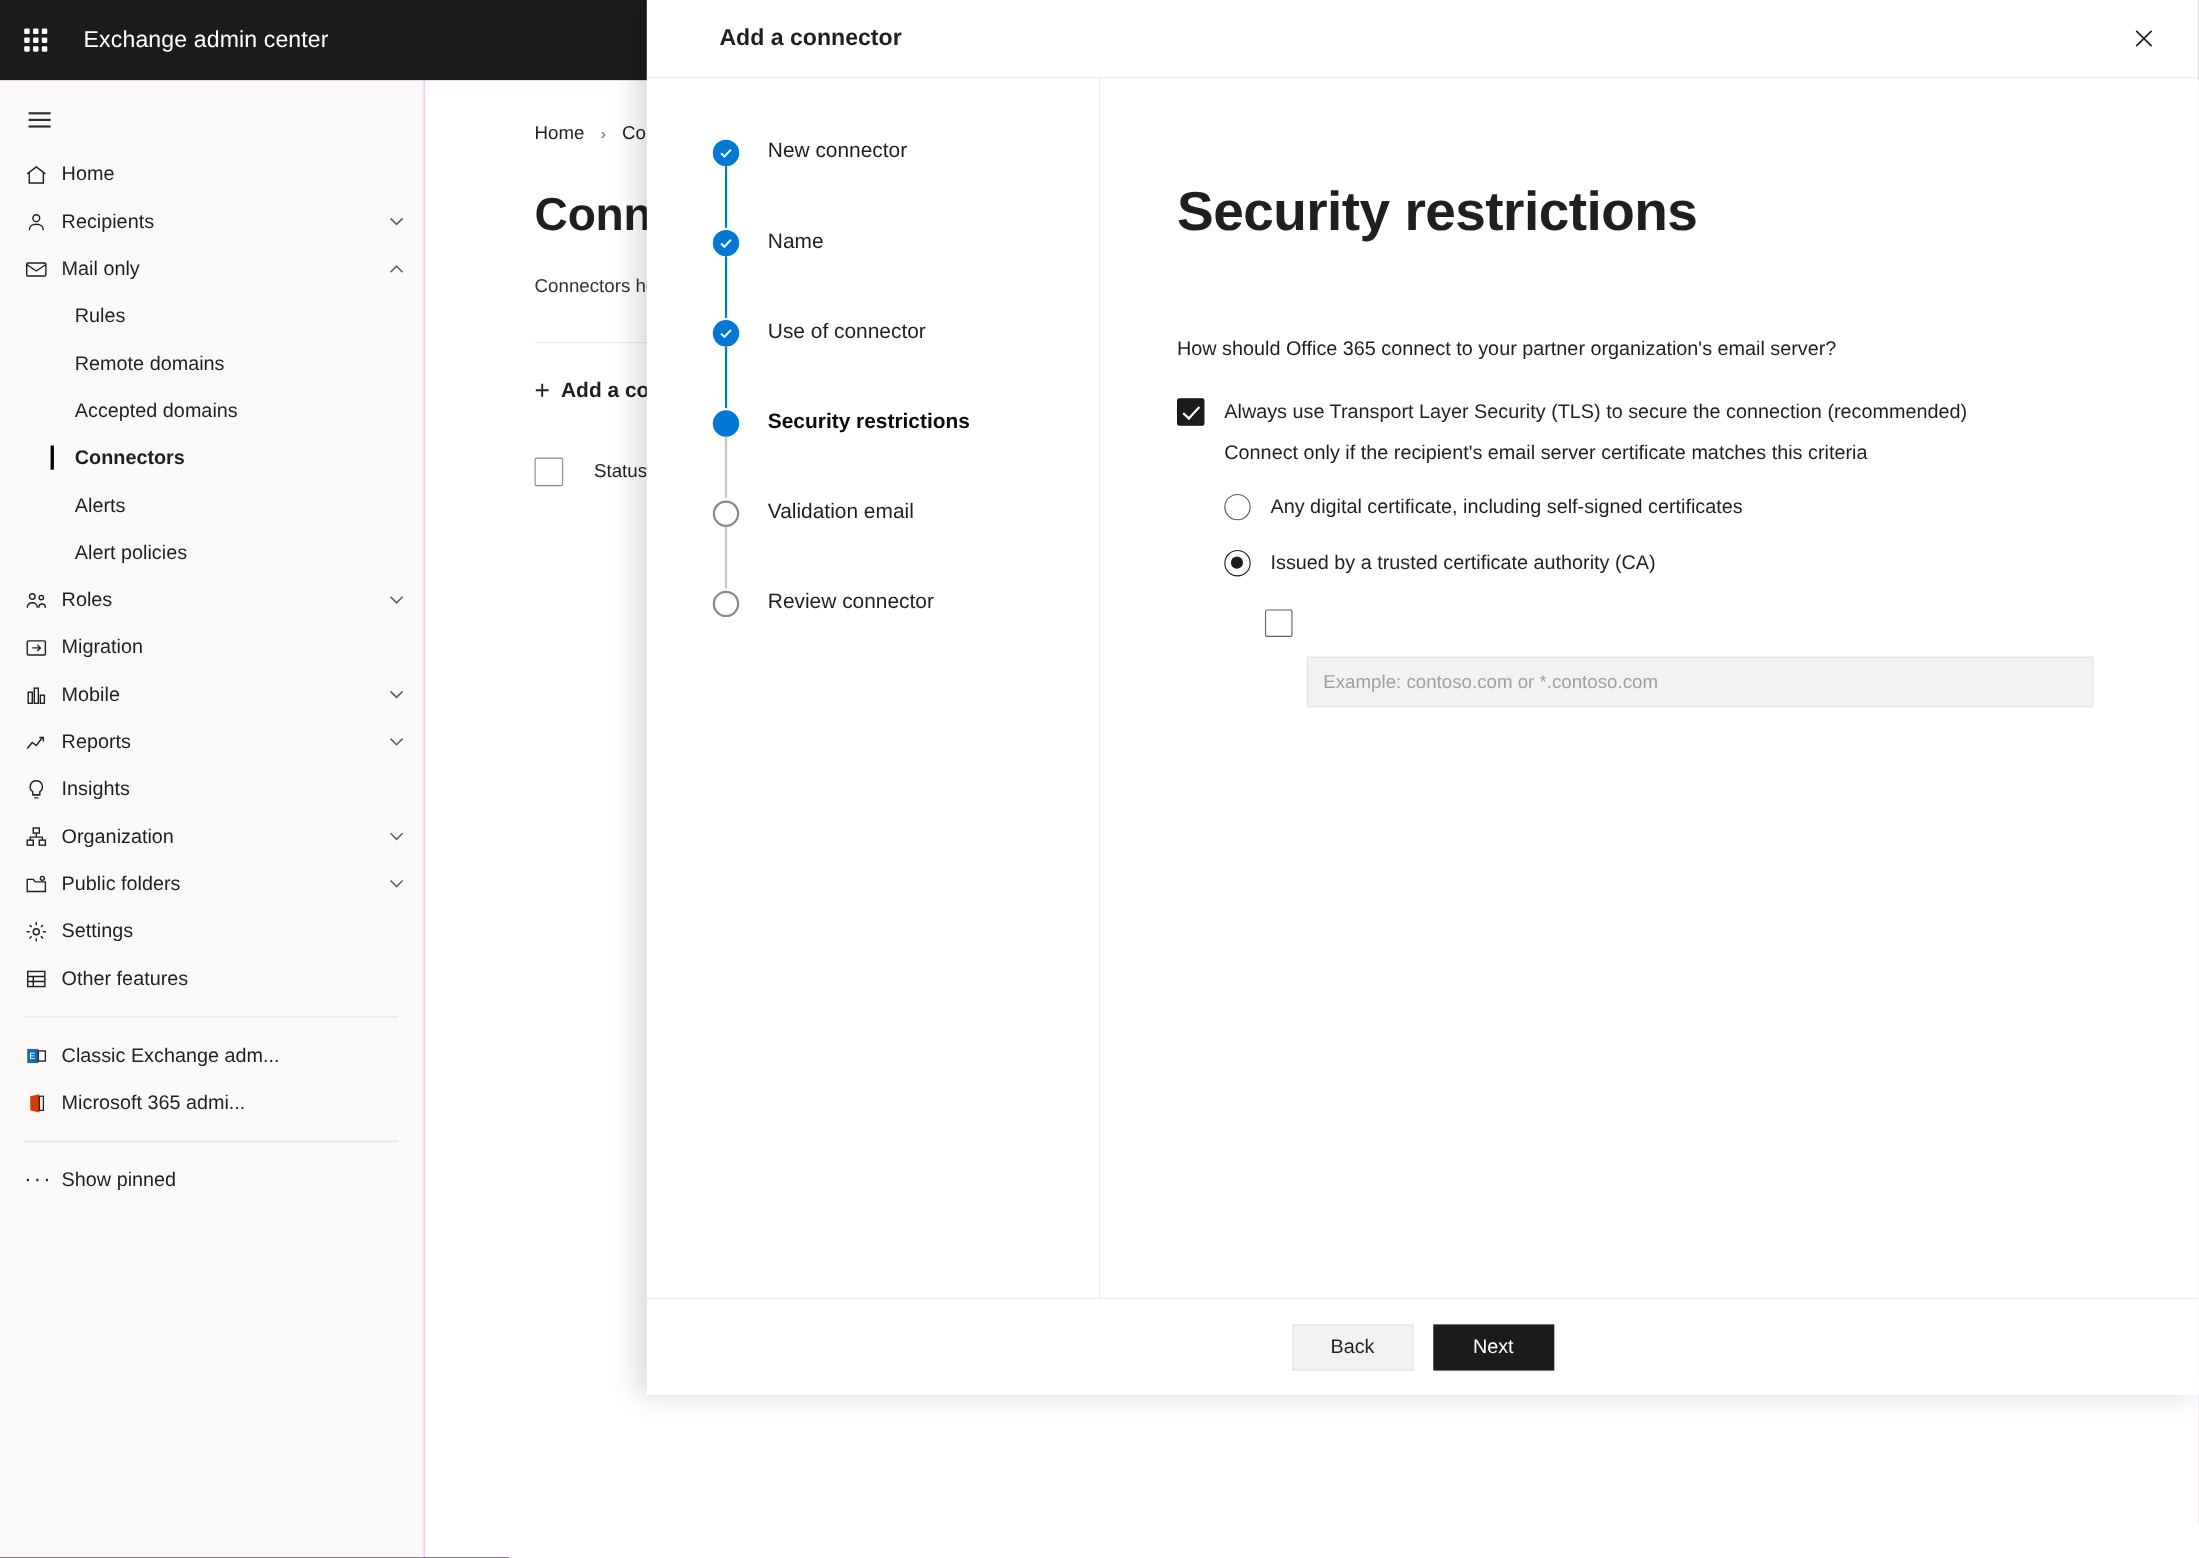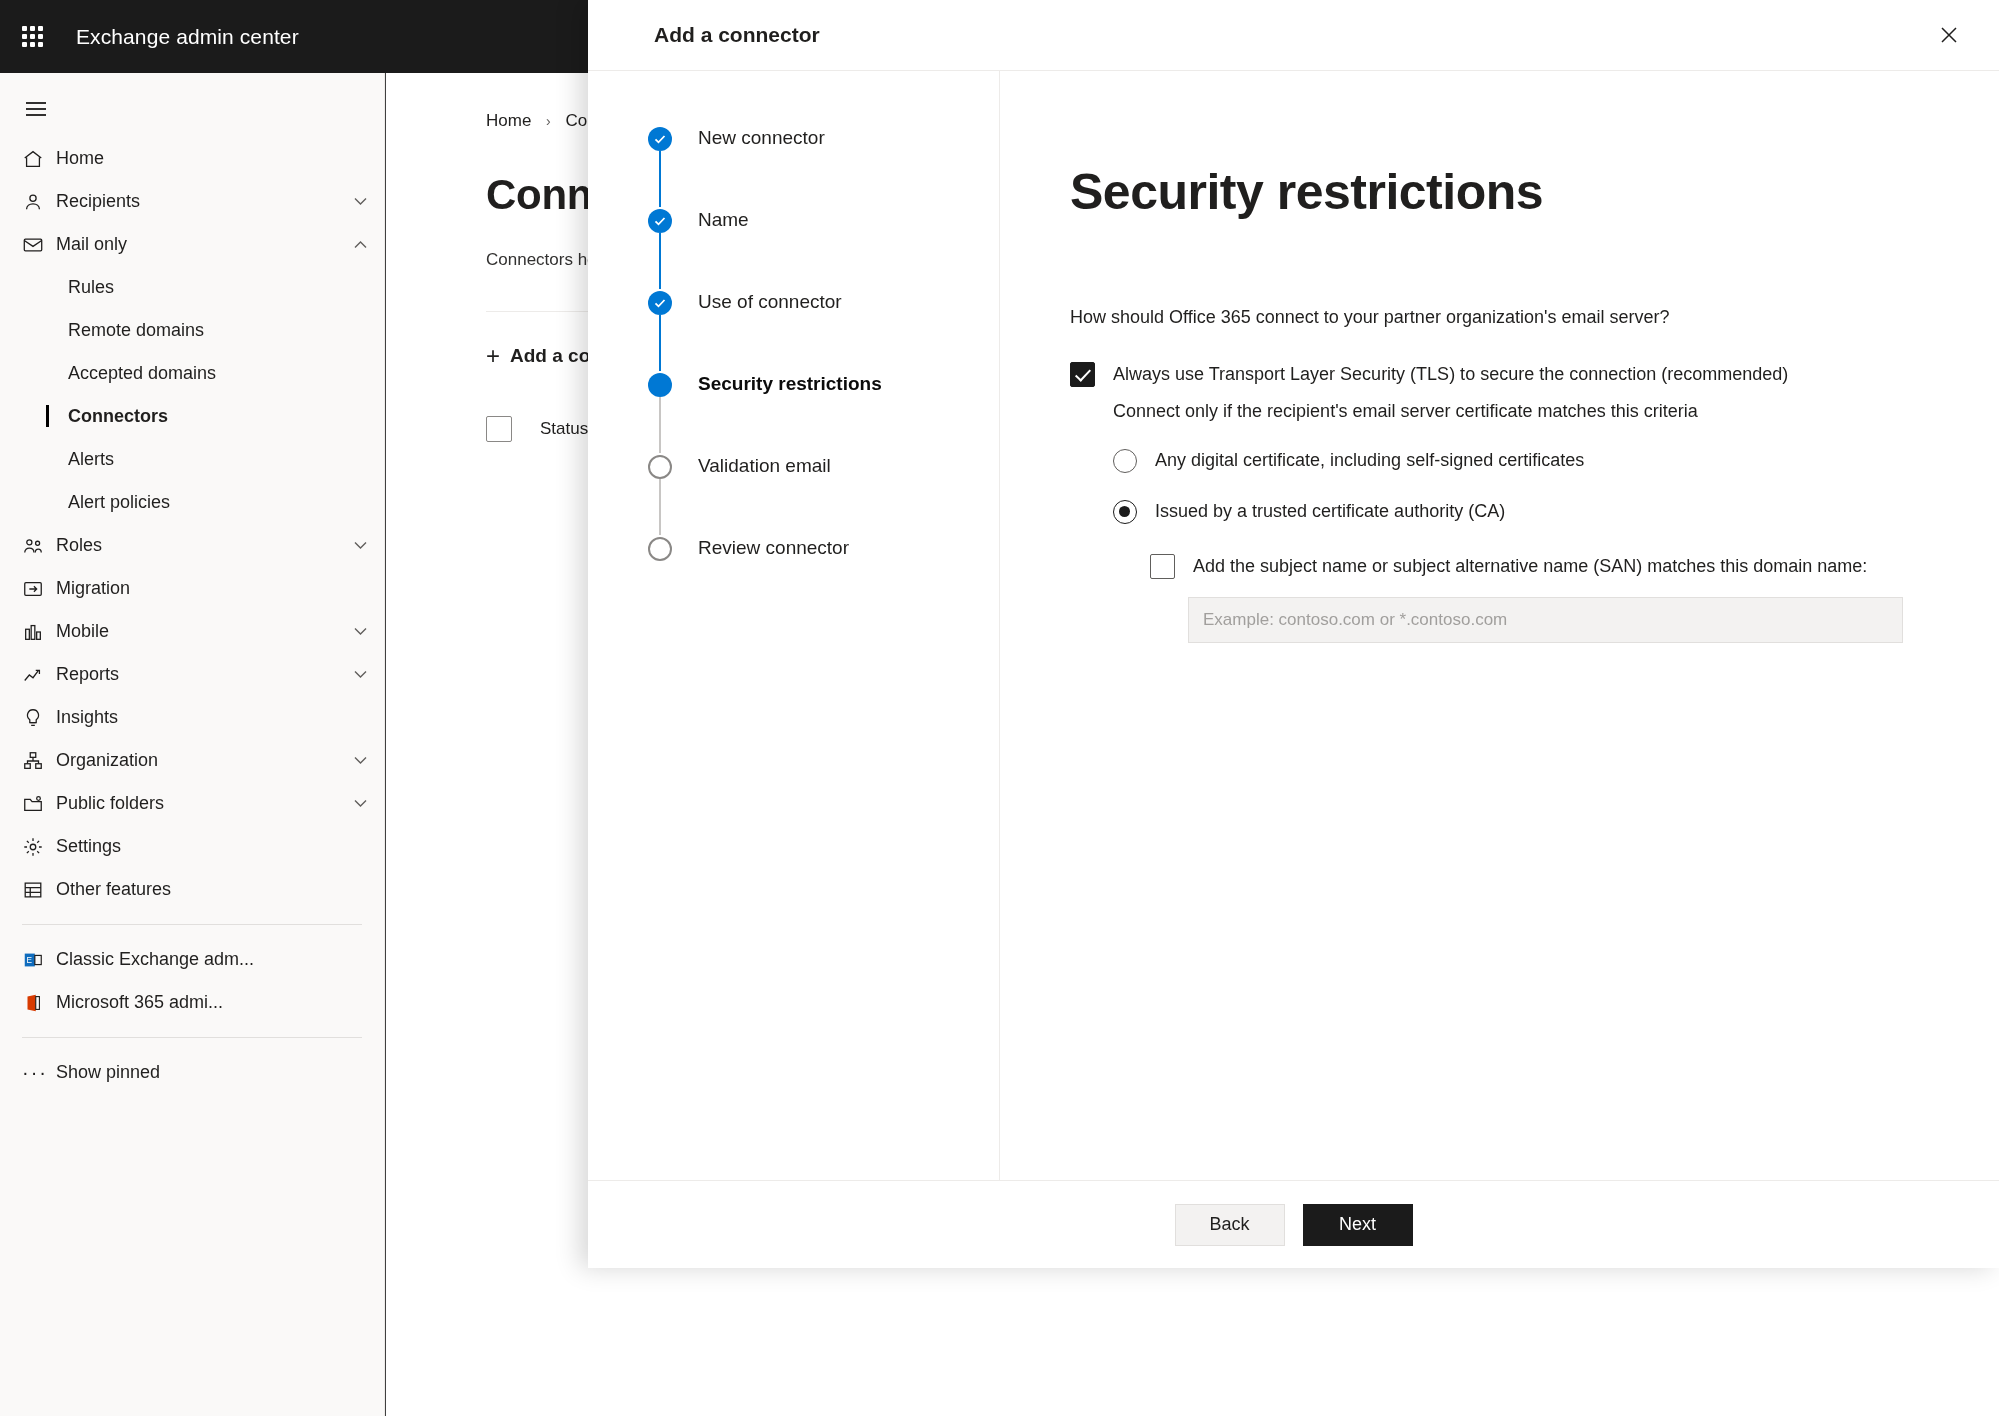--- a/index.html
+++ b/index.html
@@ -17,21 +17,21 @@
     width: 1999px;
     height: 1416px;
     background: #000;
   }
 
   
   .app-window {
     position: absolute;
     left: 0; top: 0;
     width: 1999px; height: 1416px;
-    background: #404040;
+    background: #f0abfc;
   }
   .topbar {
     position: absolute;
     left: 0; top: 0;
     width: 1999px; height: 73px;
     background: #1b1b1b;
     display: flex;
     align-items: center;
   }
   .waffle {
@@ -757,21 +757,20 @@
             <span class="opt-label">Any digital certificate, including self-signed certificates</span>
           </div>
 
           <div class="radio-row">
             <span class="radio selected"></span>
             <span class="opt-label">Issued by a trusted certificate authority (CA)</span>
           </div>
 
           <div class="san-row">
             <span class="checkbox"></span>
-            <span class="opt-label">Add the subject name or subject alternative name (SAN) matches this domain name:</span>
           </div>
 
           <div class="san-input">
             <span>Example: contoso.com or *.contoso.com</span>
           </div>
         </div>
       </div>
 
       <div class="panel-footer">
         <div class="btn btn-secondary">Back</div>

